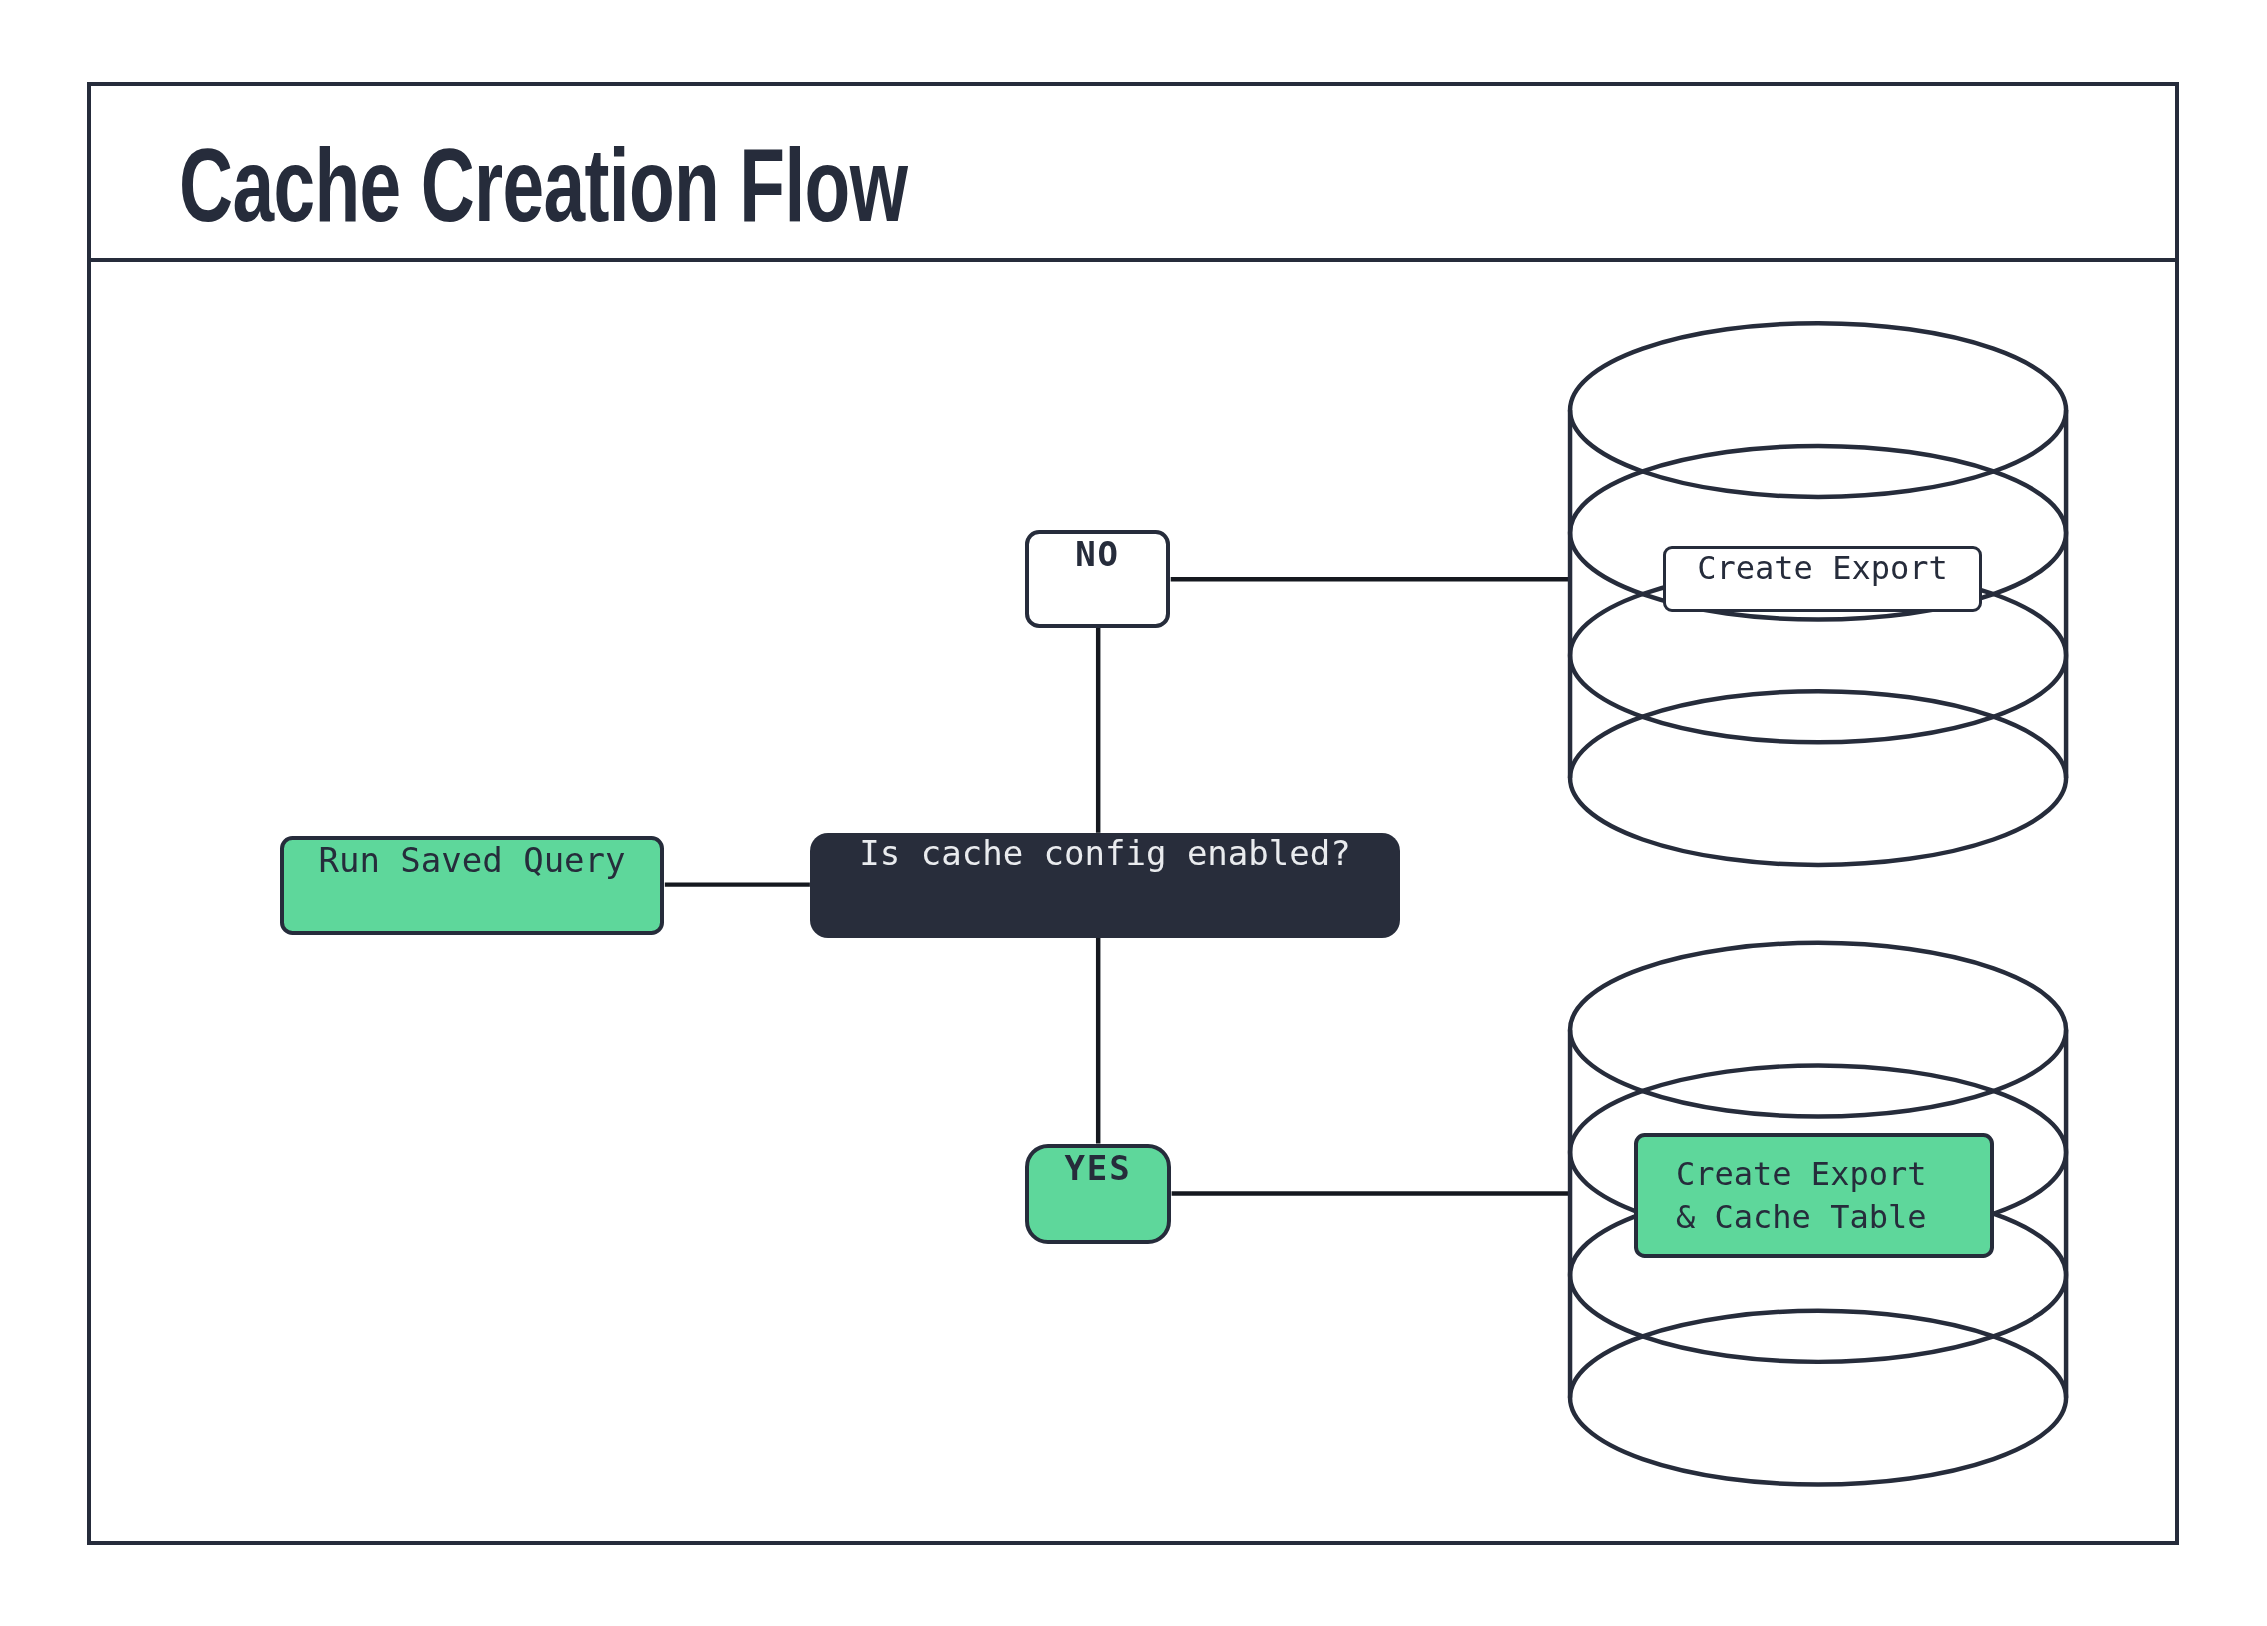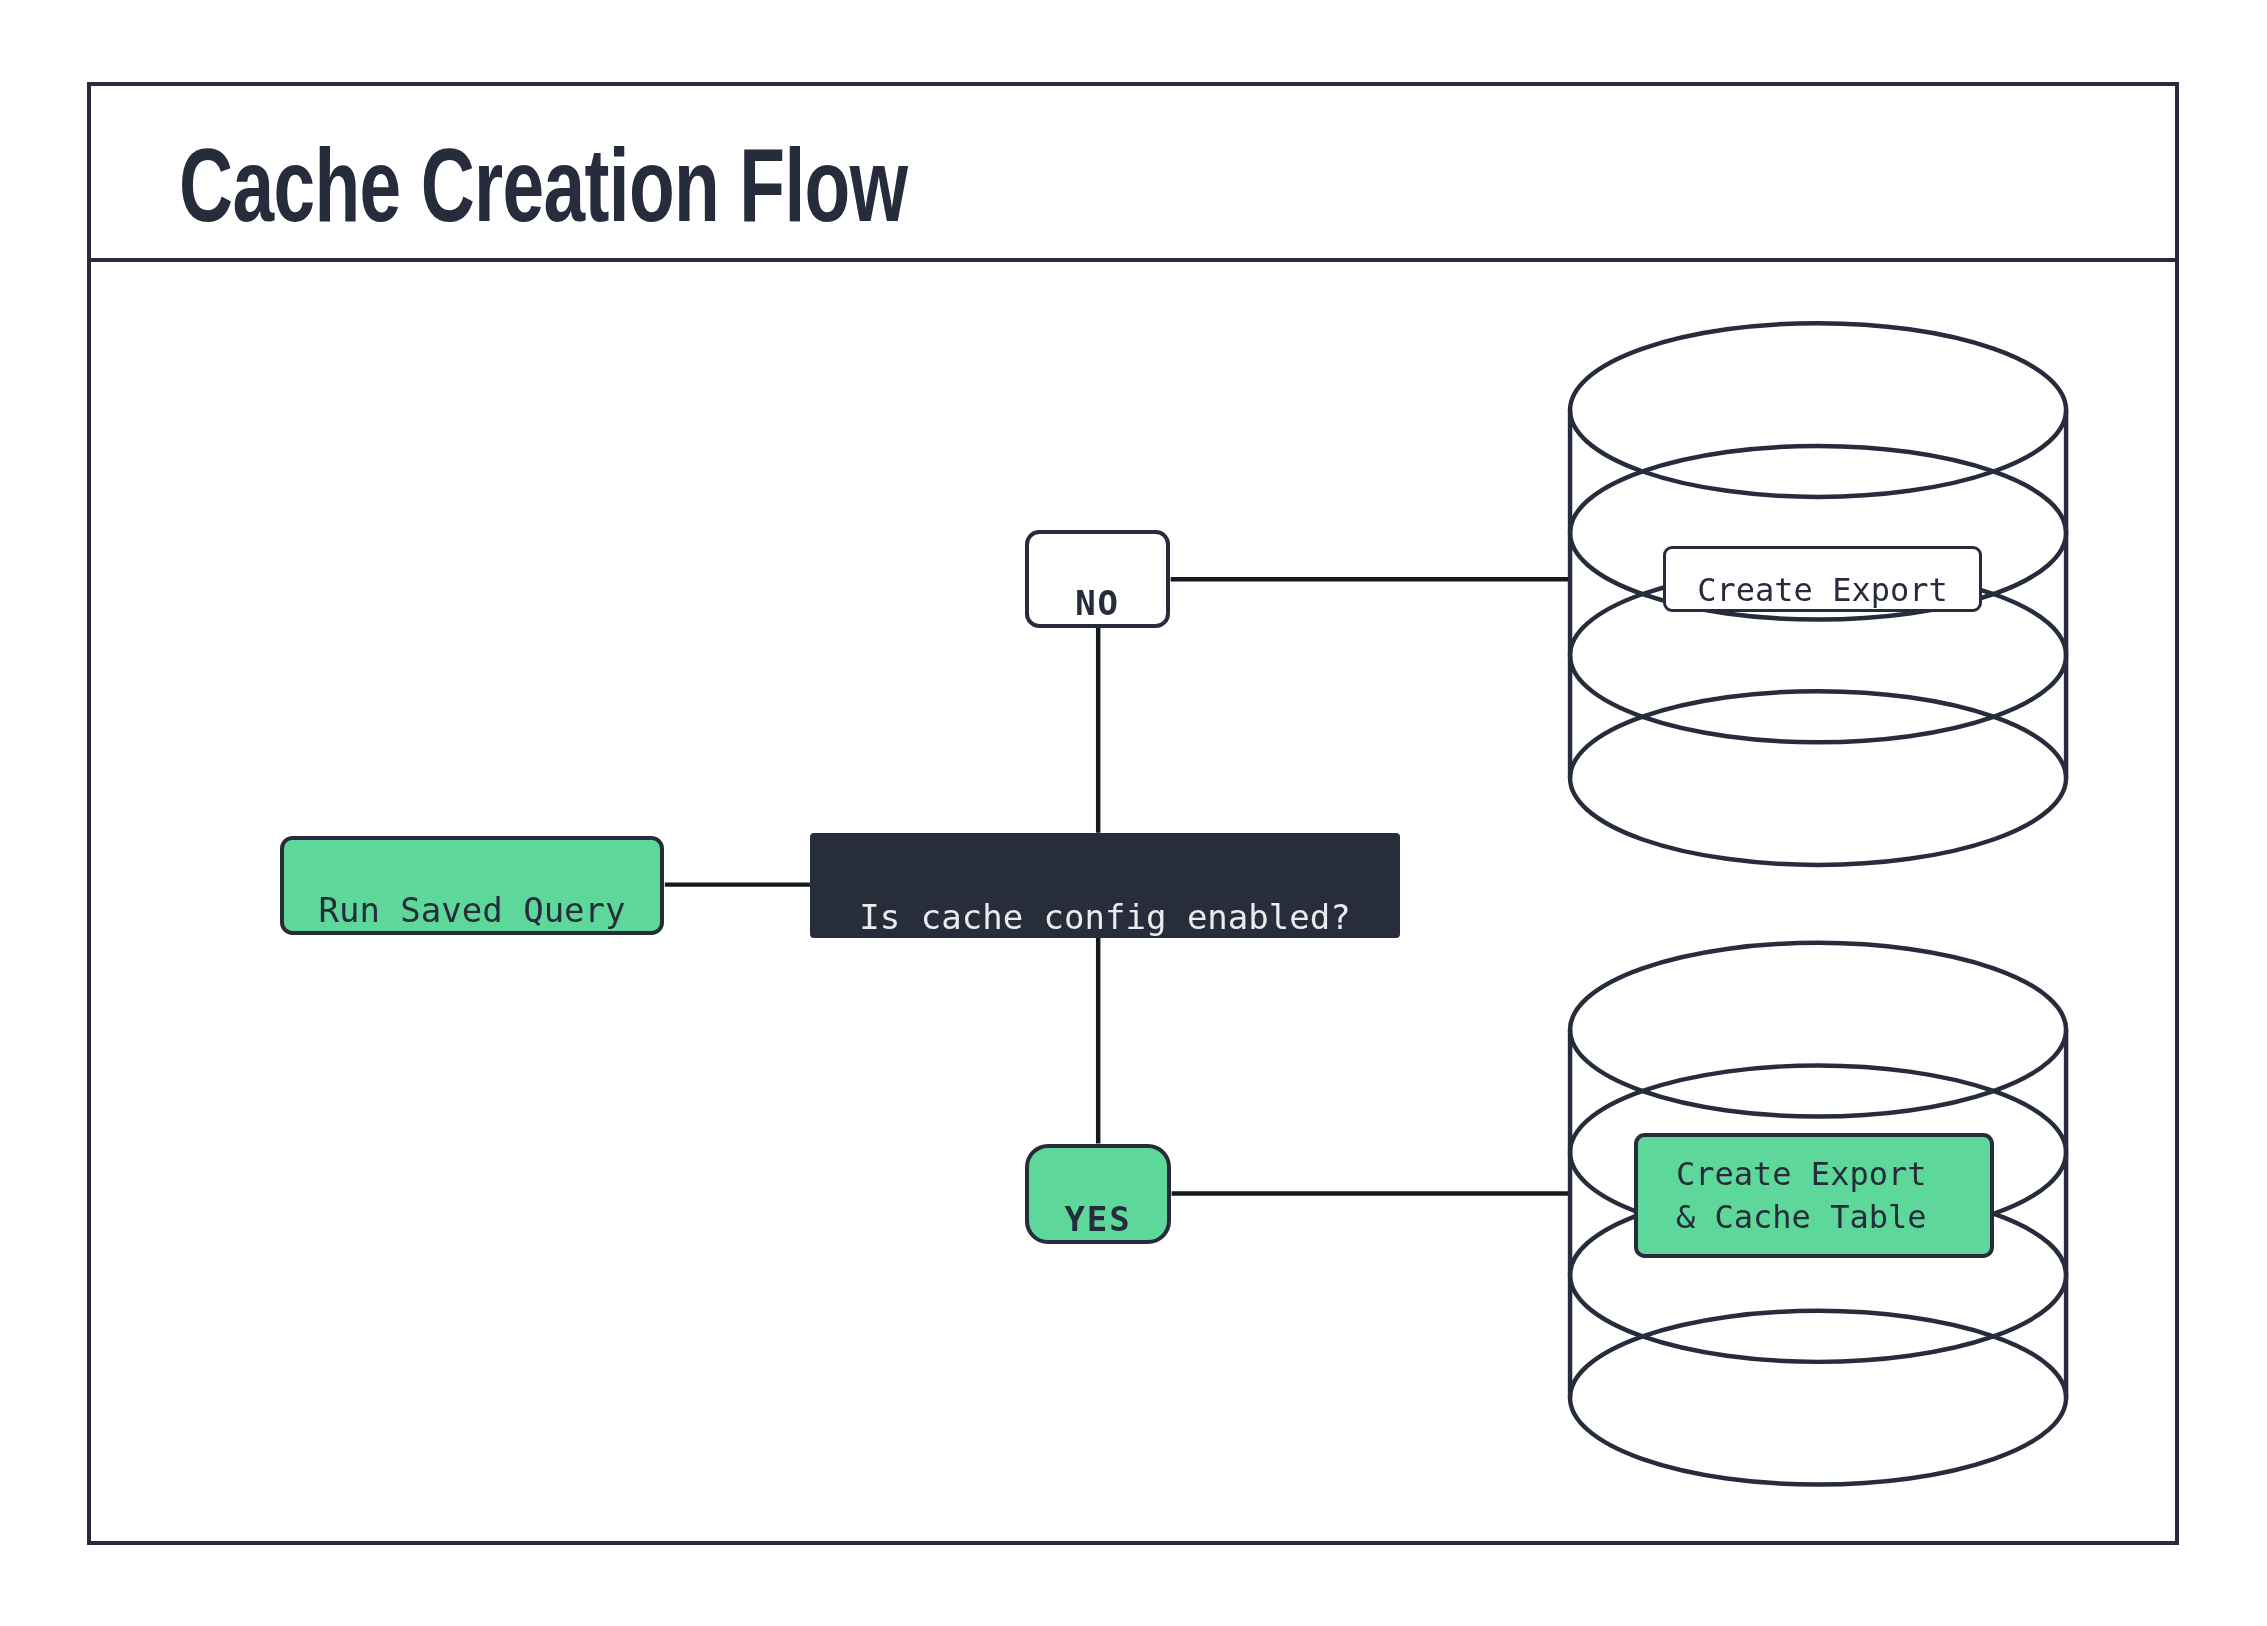--- a/index.html
+++ b/index.html
@@ -48,36 +48,36 @@
     letter-spacing: -0.9px;
   }
   svg.wires {
     position: absolute;
     left: 0; top: 0;
     width: 2268px; height: 1626px;
   }
   .node {
     position: absolute;
     display: flex;
-    align-items: flex-end;
+    align-items: flex-start;
     justify-content: center;
     font-size: 34px;
     line-height: 1.2;
     white-space: nowrap;
   }
   .node-start {
     left: 280px; top: 836px; width: 384px; height: 99px;
     background: var(--green);
     border: 4.5px solid var(--ink);
     border-radius: 12.5px;
   }
   .node-decision {
     left: 810px; top: 833px; width: 590px; height: 105px;
     background: var(--dark_fill);
-    border-radius: 4px;
+    border-radius: 18px;
     color: var(--light_text);
   }
   .node-no {
     left: 1025px; top: 530px; width: 145px; height: 98px;
     background: var(--bg);
     border: 4.5px solid var(--ink);
     border-radius: 14.3px;
     font-weight: 700;
     letter-spacing: 1.8px;
   }

